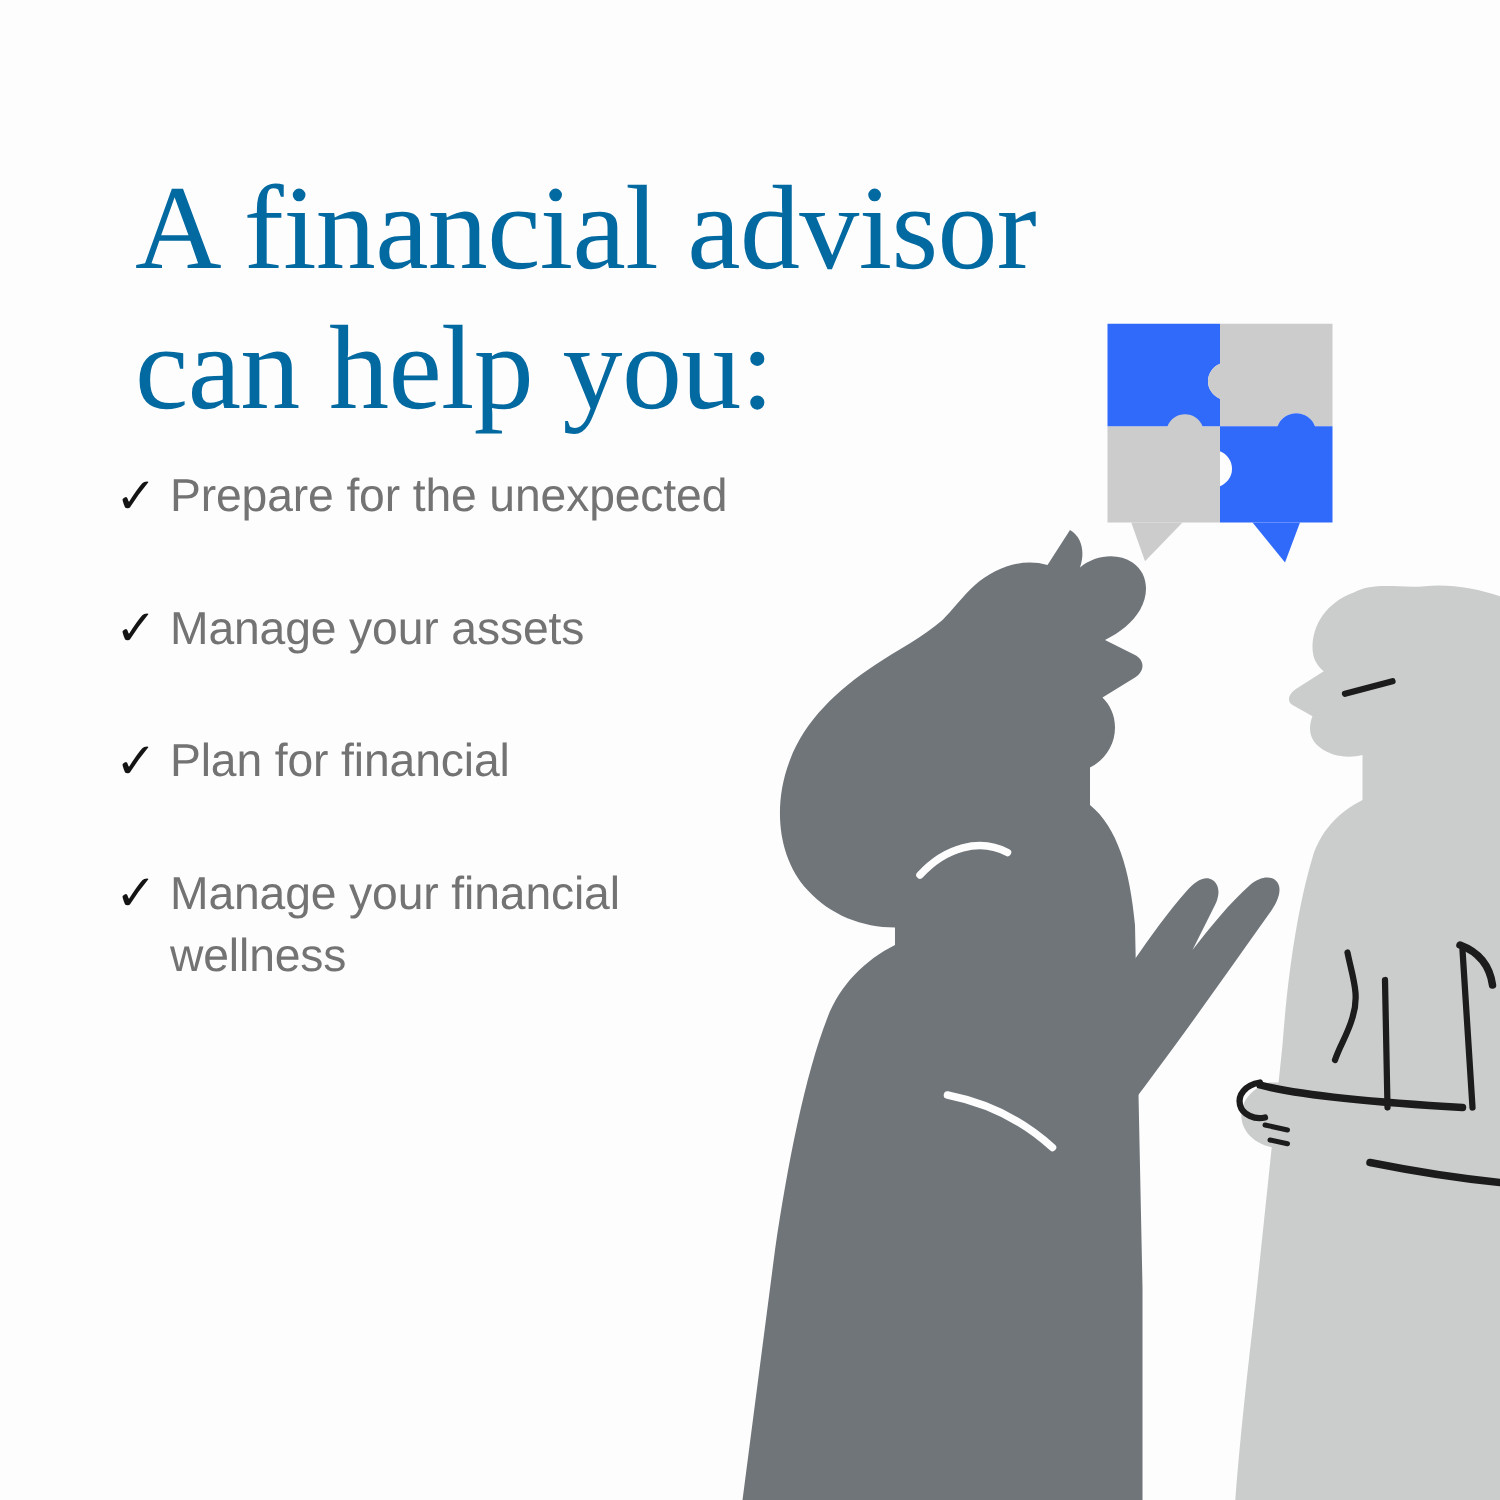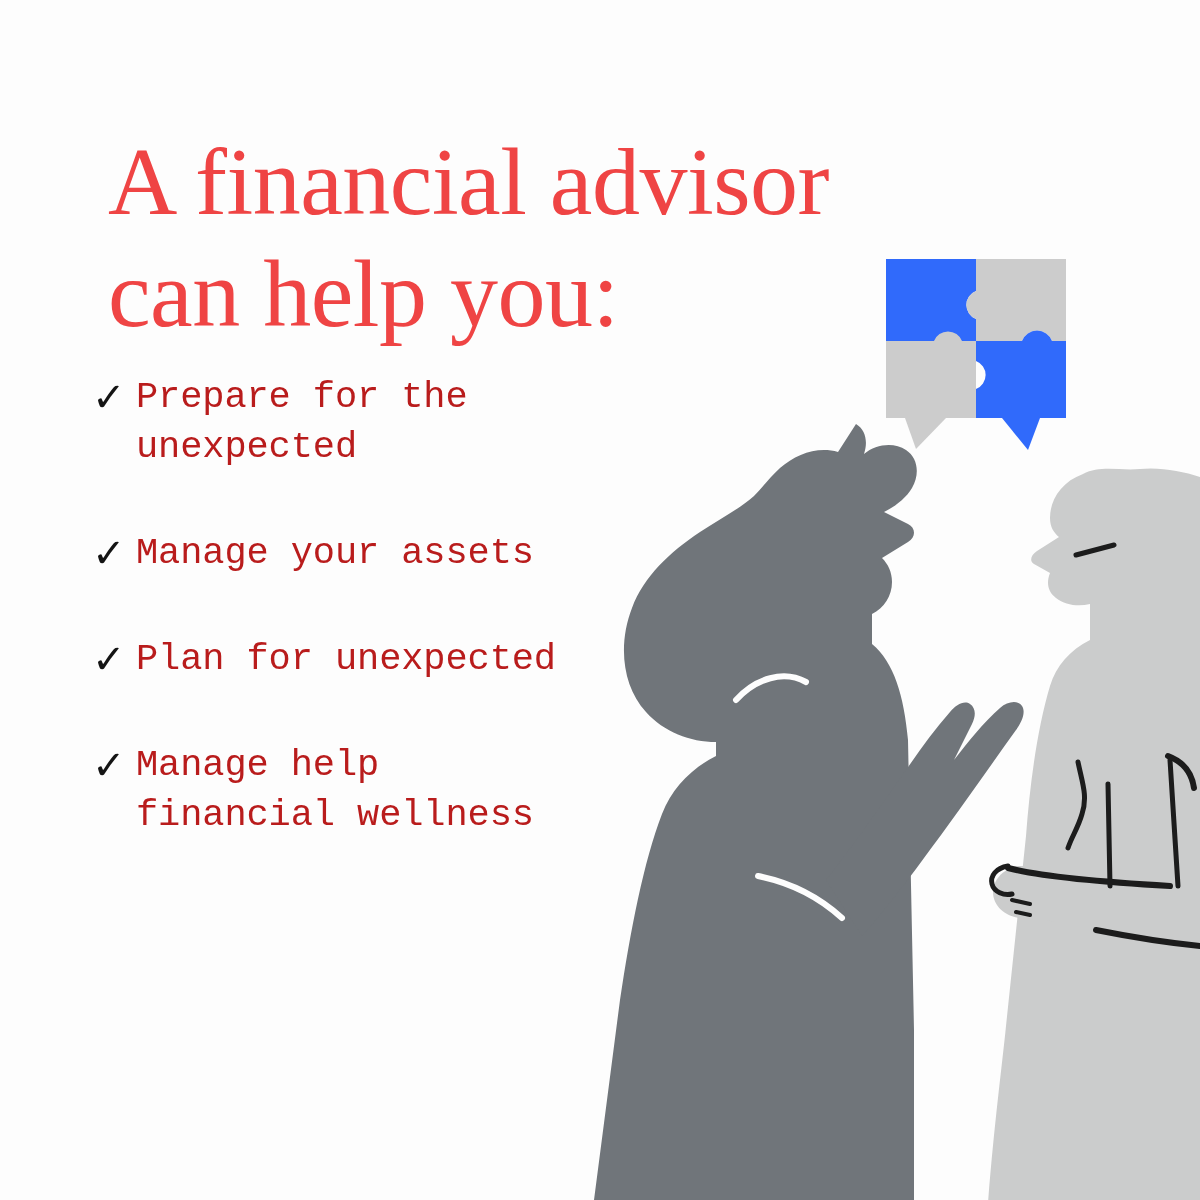--- a/index.html
+++ b/index.html
@@ -20,21 +20,21 @@
   
   #headline {
     position: absolute;
     left: 108px;
     top: 62px;
     width: 820px;
     font-family: "Liberation Serif", "DejaVu Serif", serif;
     font-size: 96px;
     line-height: 1.16;
     letter-spacing: -0.5px;
-    color: #ef4444;
+    color: #0369a1;
     font-weight: 400;
     white-space: pre-line;
   }
 
   
   #bullet-list {
     position: absolute;
     left: 92px;
     top: 372px;
     width: 580px;
@@ -50,24 +50,24 @@
     font-family: "DejaVu Sans", sans-serif;
     font-size: 40px;
     line-height: 46px;
     color: #141414;
     font-weight: 300;
     text-align: left;
     padding-top: 2px;
   }
   .bullet-text {
     flex: 1 1 auto;
-    font-family: Liberation Mono, monospace;
+    font-family: Liberation Sans, sans-serif;
     font-size: 37px;
     line-height: 50px;
-    color: #b91c1c;
+    color: #737373;
     font-weight: 400;
     letter-spacing: -0.1px;
   }
 
   
   #artwork {
     position: absolute;
     left: 0;
     top: 0;
     width: 1200px;
@@ -225,22 +225,22 @@
       <span class="bullet-text">Prepare for the unexpected</span>
     </li>
 
     <li class="bullet-row">
       <span class="bullet-check">✓</span>
       <span class="bullet-text">Manage your assets</span>
     </li>
 
     <li class="bullet-row">
       <span class="bullet-check">✓</span>
-      <span class="bullet-text">Plan for unexpected</span>
+      <span class="bullet-text">Plan for financial</span>
     </li>
 
     <li class="bullet-row" style="width:470px;">
       <span class="bullet-check">✓</span>
-      <span class="bullet-text">Manage help financial wellness</span>
+      <span class="bullet-text">Manage your financial wellness</span>
     </li>
   </ul>
 
 </div>
 
 </body></html>

